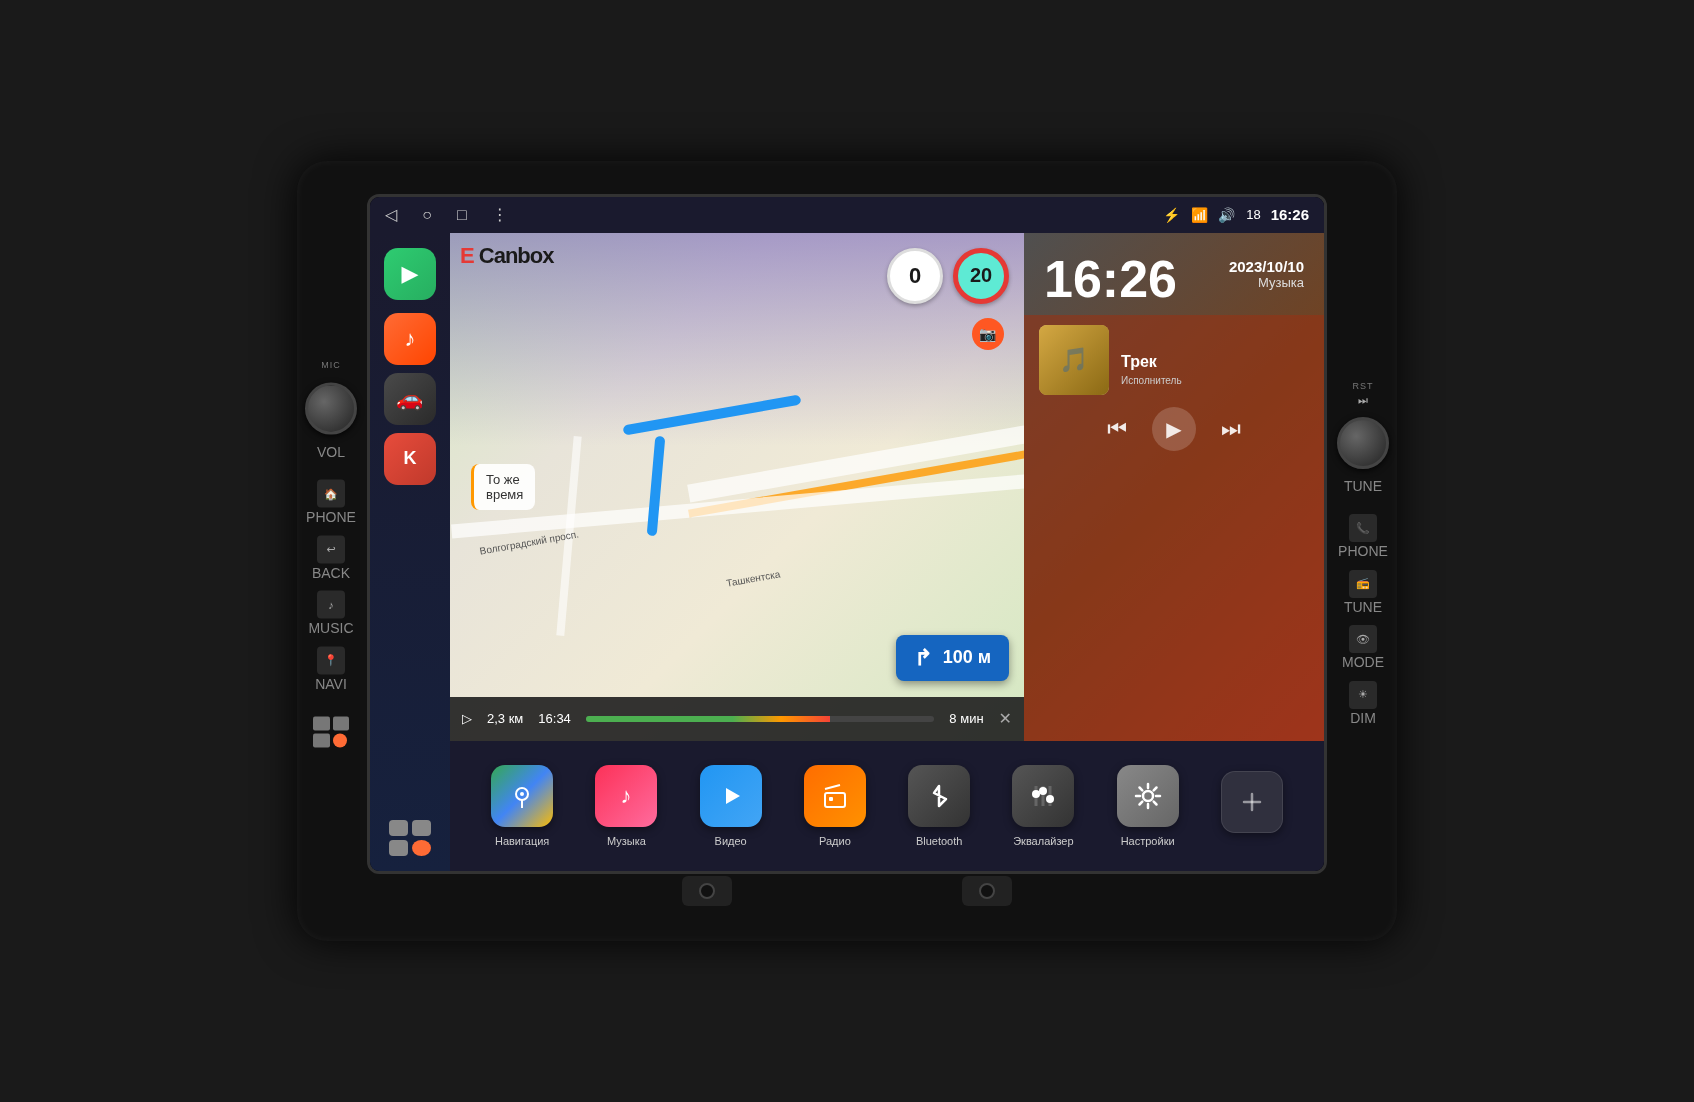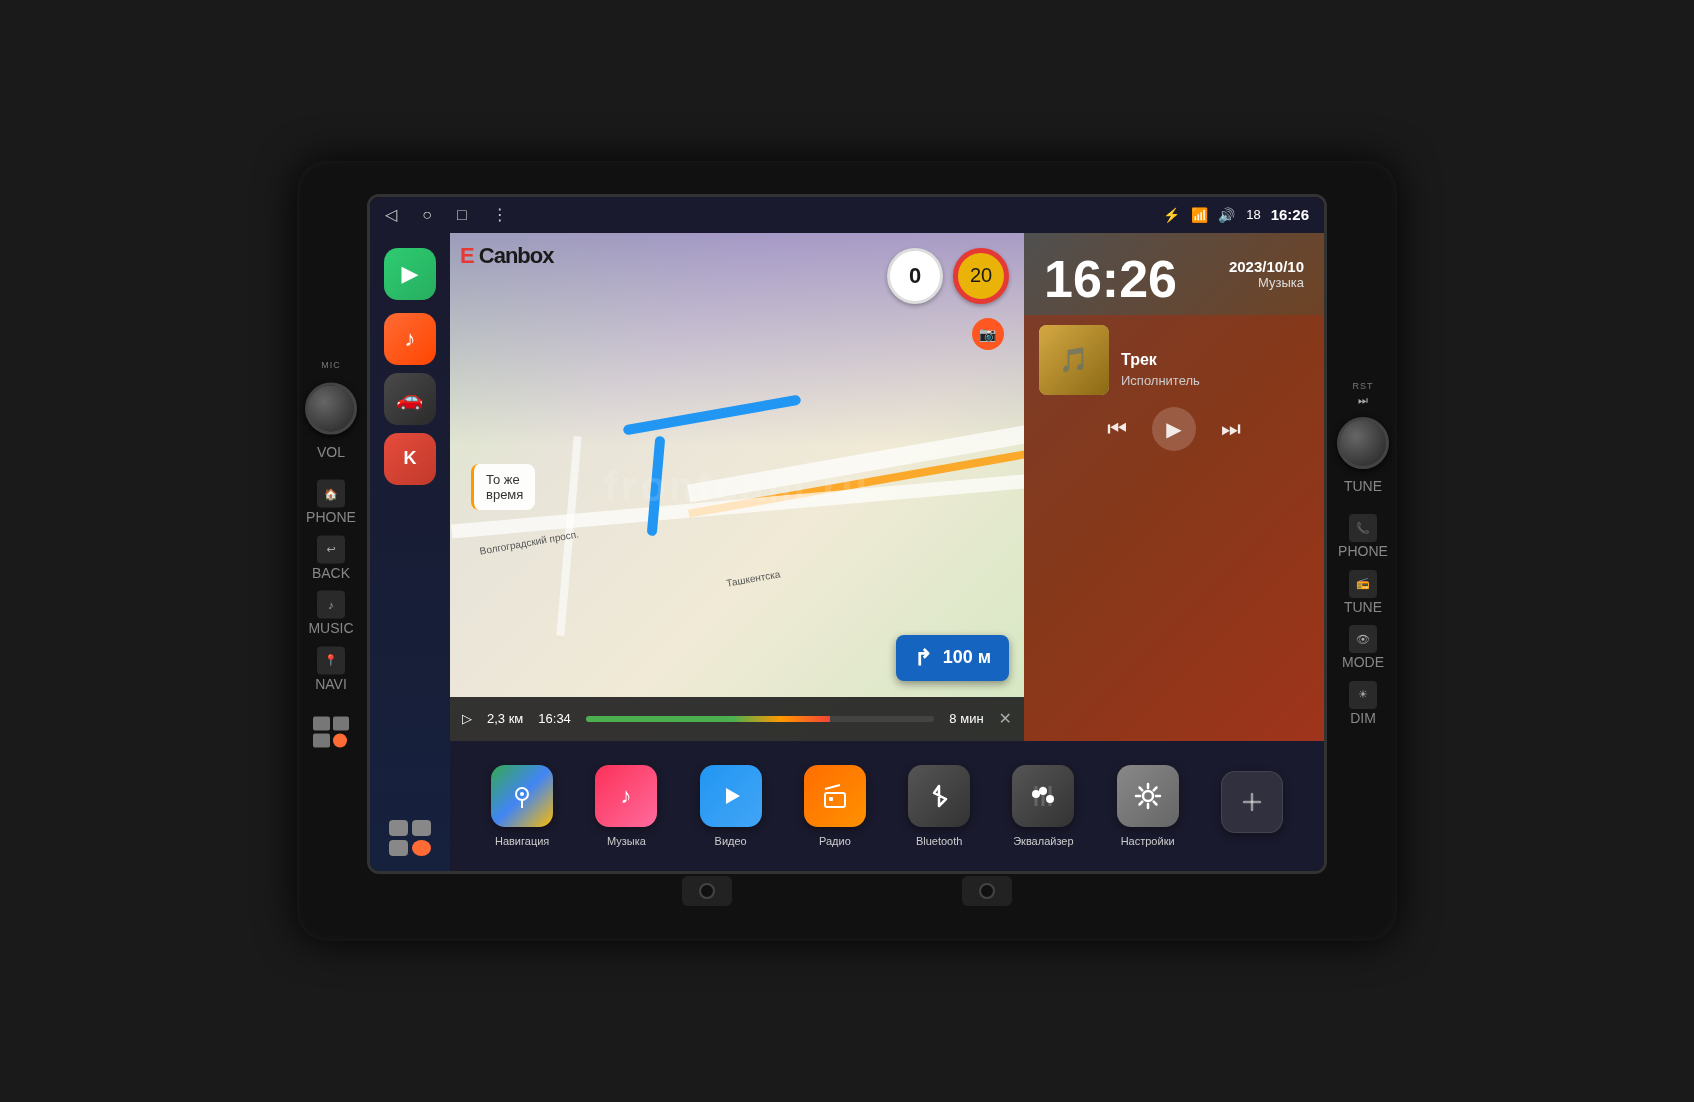--- a/index.html
+++ b/index.html
@@ -225,26 +225,26 @@
       font-weight: bold;
       color: #1a1a1a;
       border: 3px solid #ddd;
       box-shadow: 0 2px 4px rgba(0,0,0,0.3);
     }
 
     .speed-limit-circle {
       width: 56px;
       height: 56px;
       border-radius: 50%;
-      background: #eab308;
+      background: #5eead4;
       display: flex;
       align-items: center;
       justify-content: center;
       font-size: 20px;
-      font-weight: normal;
+      font-weight: bold;
       color: #1a1a1a;
       border: 5px solid #e53935;
       box-shadow: 0 2px 4px rgba(0,0,0,0.3);
     }
 
     
     .camera-icon-map {
       position: absolute;
       top: 85px;
       right: 20px;
@@ -441,21 +441,21 @@
 
     .track-name {
       font-size: 16px;
       font-weight: bold;
       color: #fff;
       margin-bottom: 4px;
       margin-top: 20px;
     }
 
     .artist-name {
-      font-size: 13px;
+      font-size: 10px;
       color: #ccc;
     }
 
     .music-controls {
       display: flex;
       align-items: center;
       justify-content: center;
       gap: 25px;
     }
 
@@ -706,21 +706,20 @@
           <div style="position:absolute;top:0;left:0;right:0;height:60%;background:linear-gradient(180deg,rgba(100,80,180,0.5) 0%,transparent 70%);z-index:1;pointer-events:none;"></div>
 
           <div style="position:absolute;top:30%;left:40%;width:200%;height:18px;background:#fff;transform:rotate(-10deg);z-index:1;opacity:0.7;"></div>
           <div style="position:absolute;top:35%;left:40%;width:200%;height:8px;background:#ff9800;transform:rotate(-10deg);z-index:1;opacity:0.8;"></div>
           <div style="position:absolute;top:50%;left:0%;width:150%;height:14px;background:#fff;transform:rotate(-5deg);z-index:1;opacity:0.7;"></div>
           <div style="position:absolute;top:40%;left:20%;width:8px;height:200px;background:#fff;transform:rotate(5deg);z-index:1;opacity:0.6;"></div>
 
           <div style="position:absolute;top:35%;left:30%;width:180px;height:10px;background:#2196f3;transform:rotate(-10deg);z-index:2;border-radius:5px;"></div>
           <div style="position:absolute;top:40%;left:35%;width:10px;height:100px;background:#2196f3;transform:rotate(5deg);z-index:2;border-radius:5px;"></div>
 
-          <div class="watermark">frontcam.ru</div>
 
           <div class="canbox-header">
             <div class="canbox-logo">
               <span>E</span> Canbox
             </div>
           </div>
 
           <div class="speed-indicators">
             <div class="speed-circle">0</div>
             <div class="speed-limit-circle">20</div>

